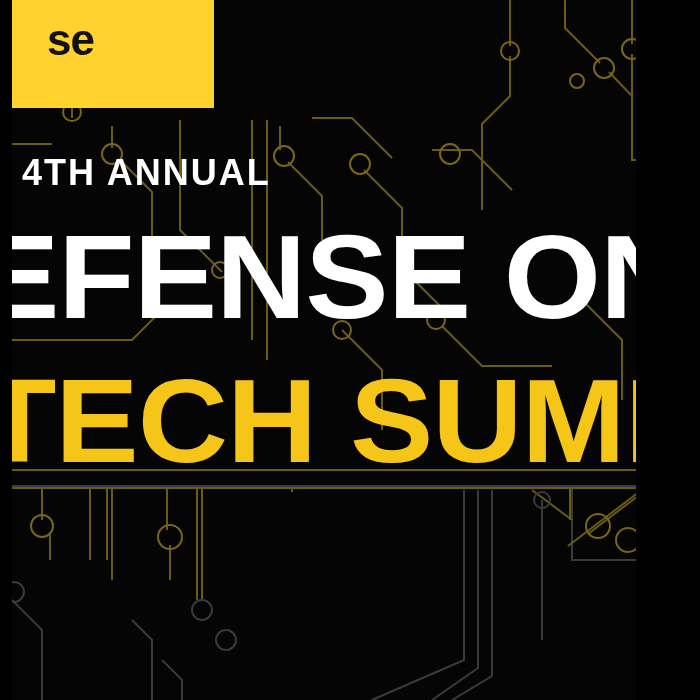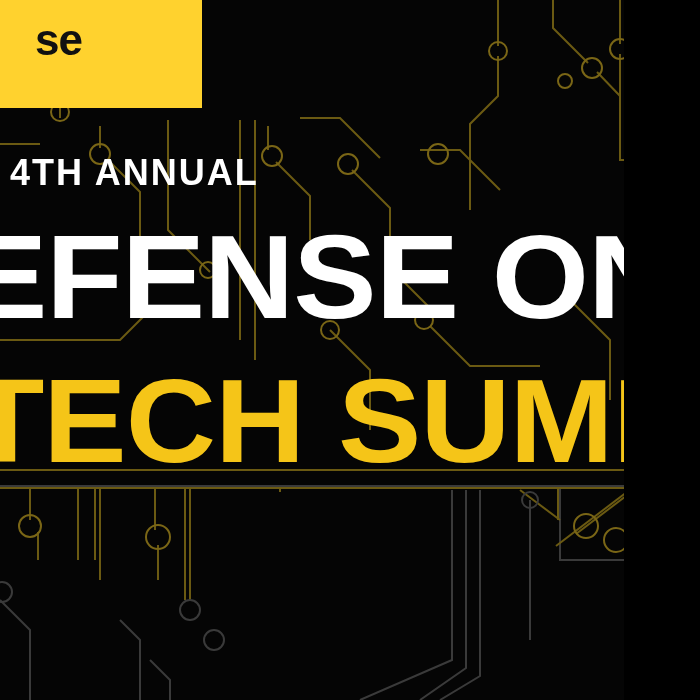--- a/index.html
+++ b/index.html
@@ -11,20 +11,21 @@
   body {
     font-family: "Liberation Sans", sans-serif;
   }
 
   #banner {
     position: relative;
     width: 624px;
     height: 700px;
     background: #050505;
     overflow: hidden;
+    margin-left: 12px;
   }
 
   
   #circuit-layer {
     position: absolute;
     inset: 0;
     width: 700px;
     height: 700px;
     pointer-events: none;
   }

